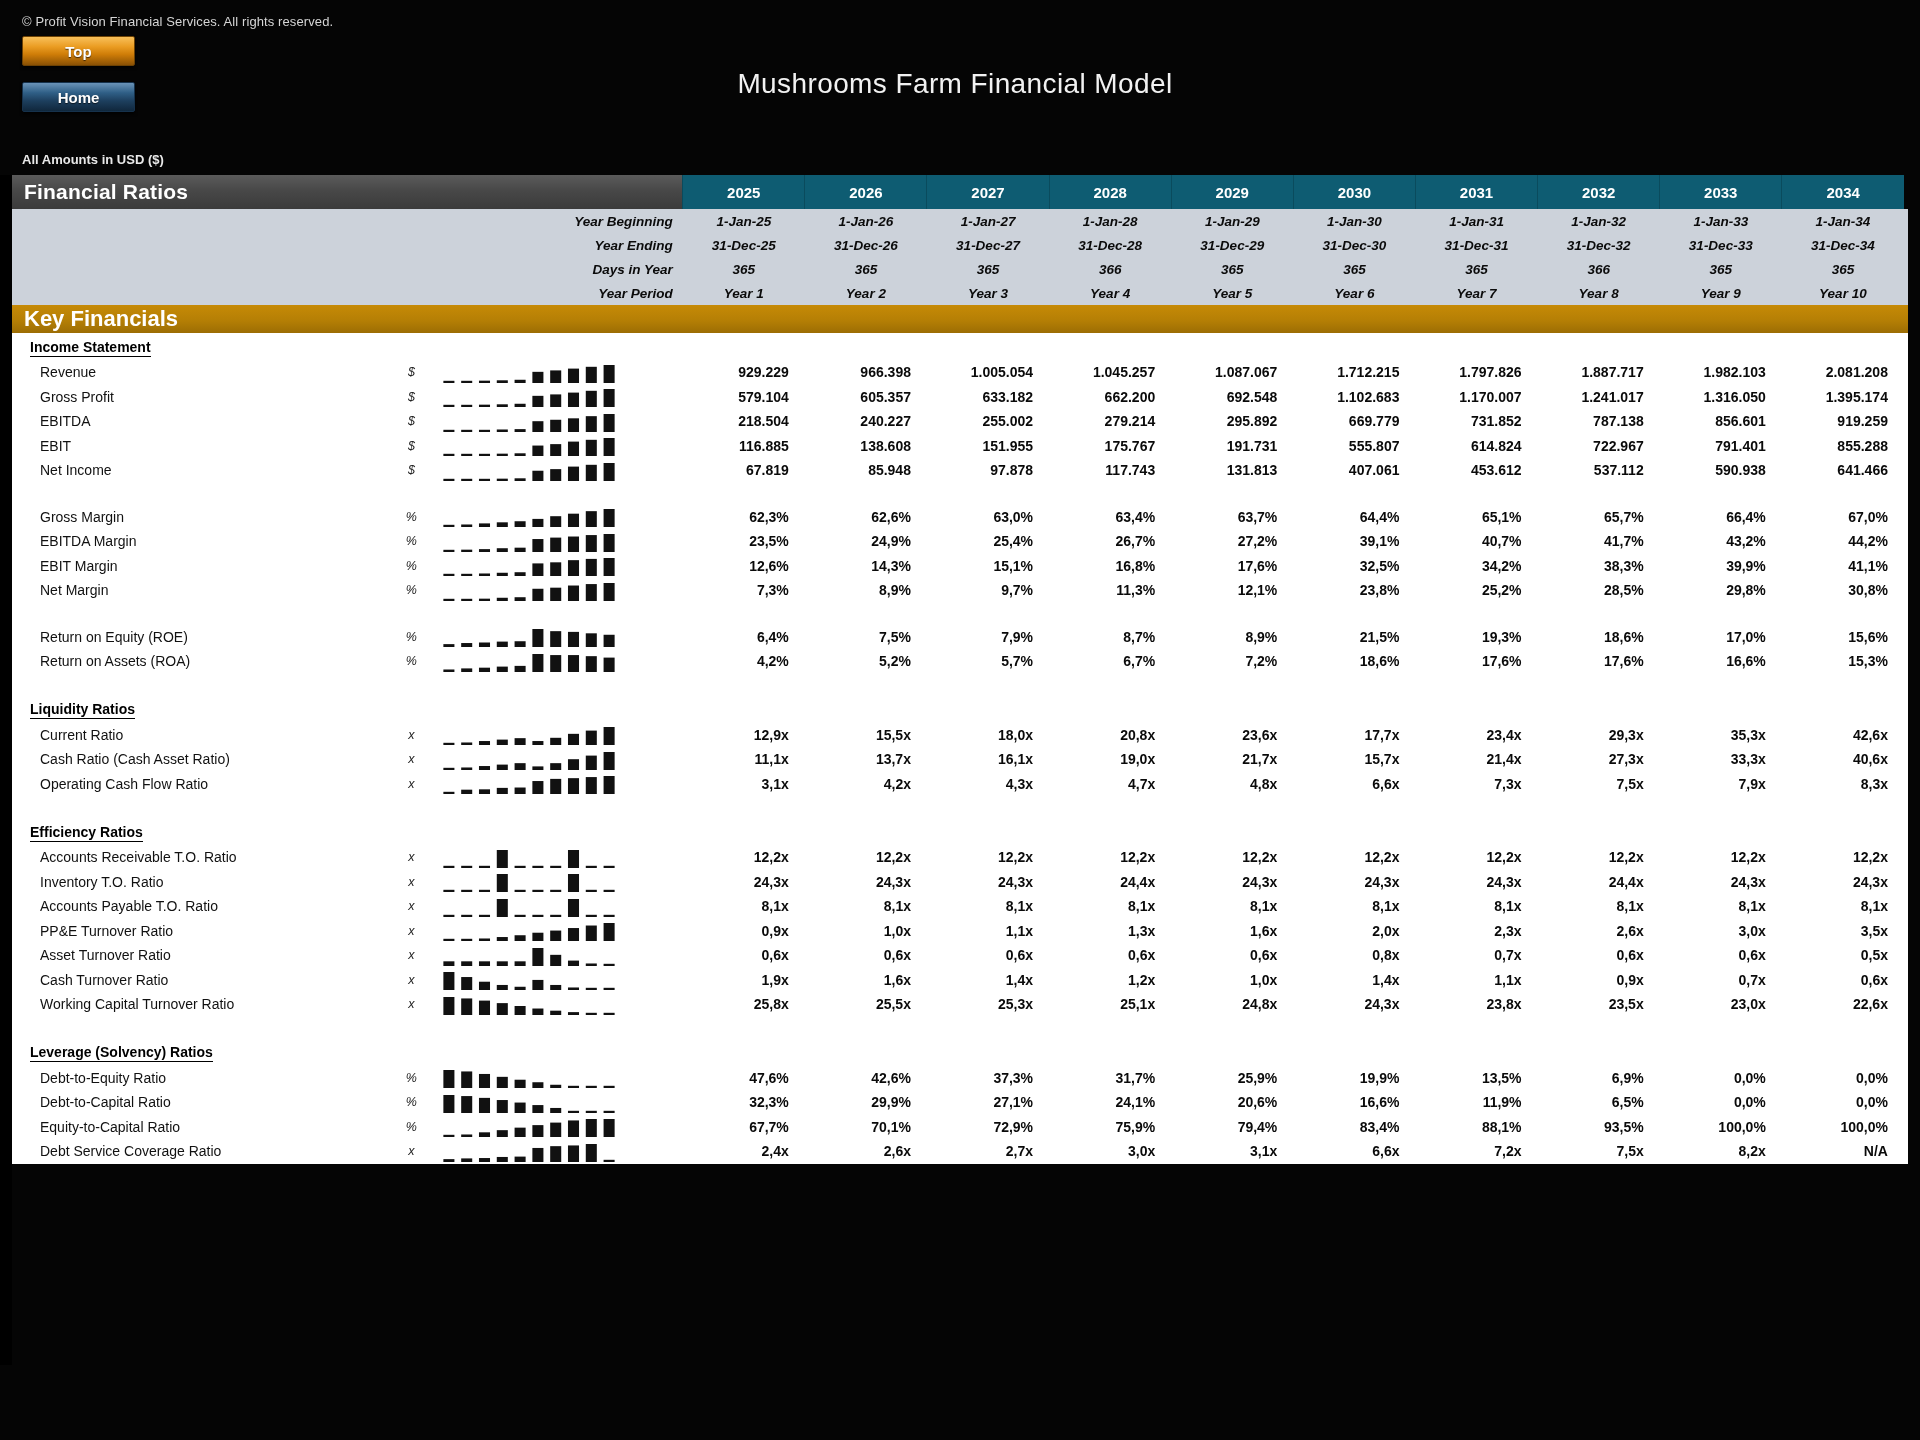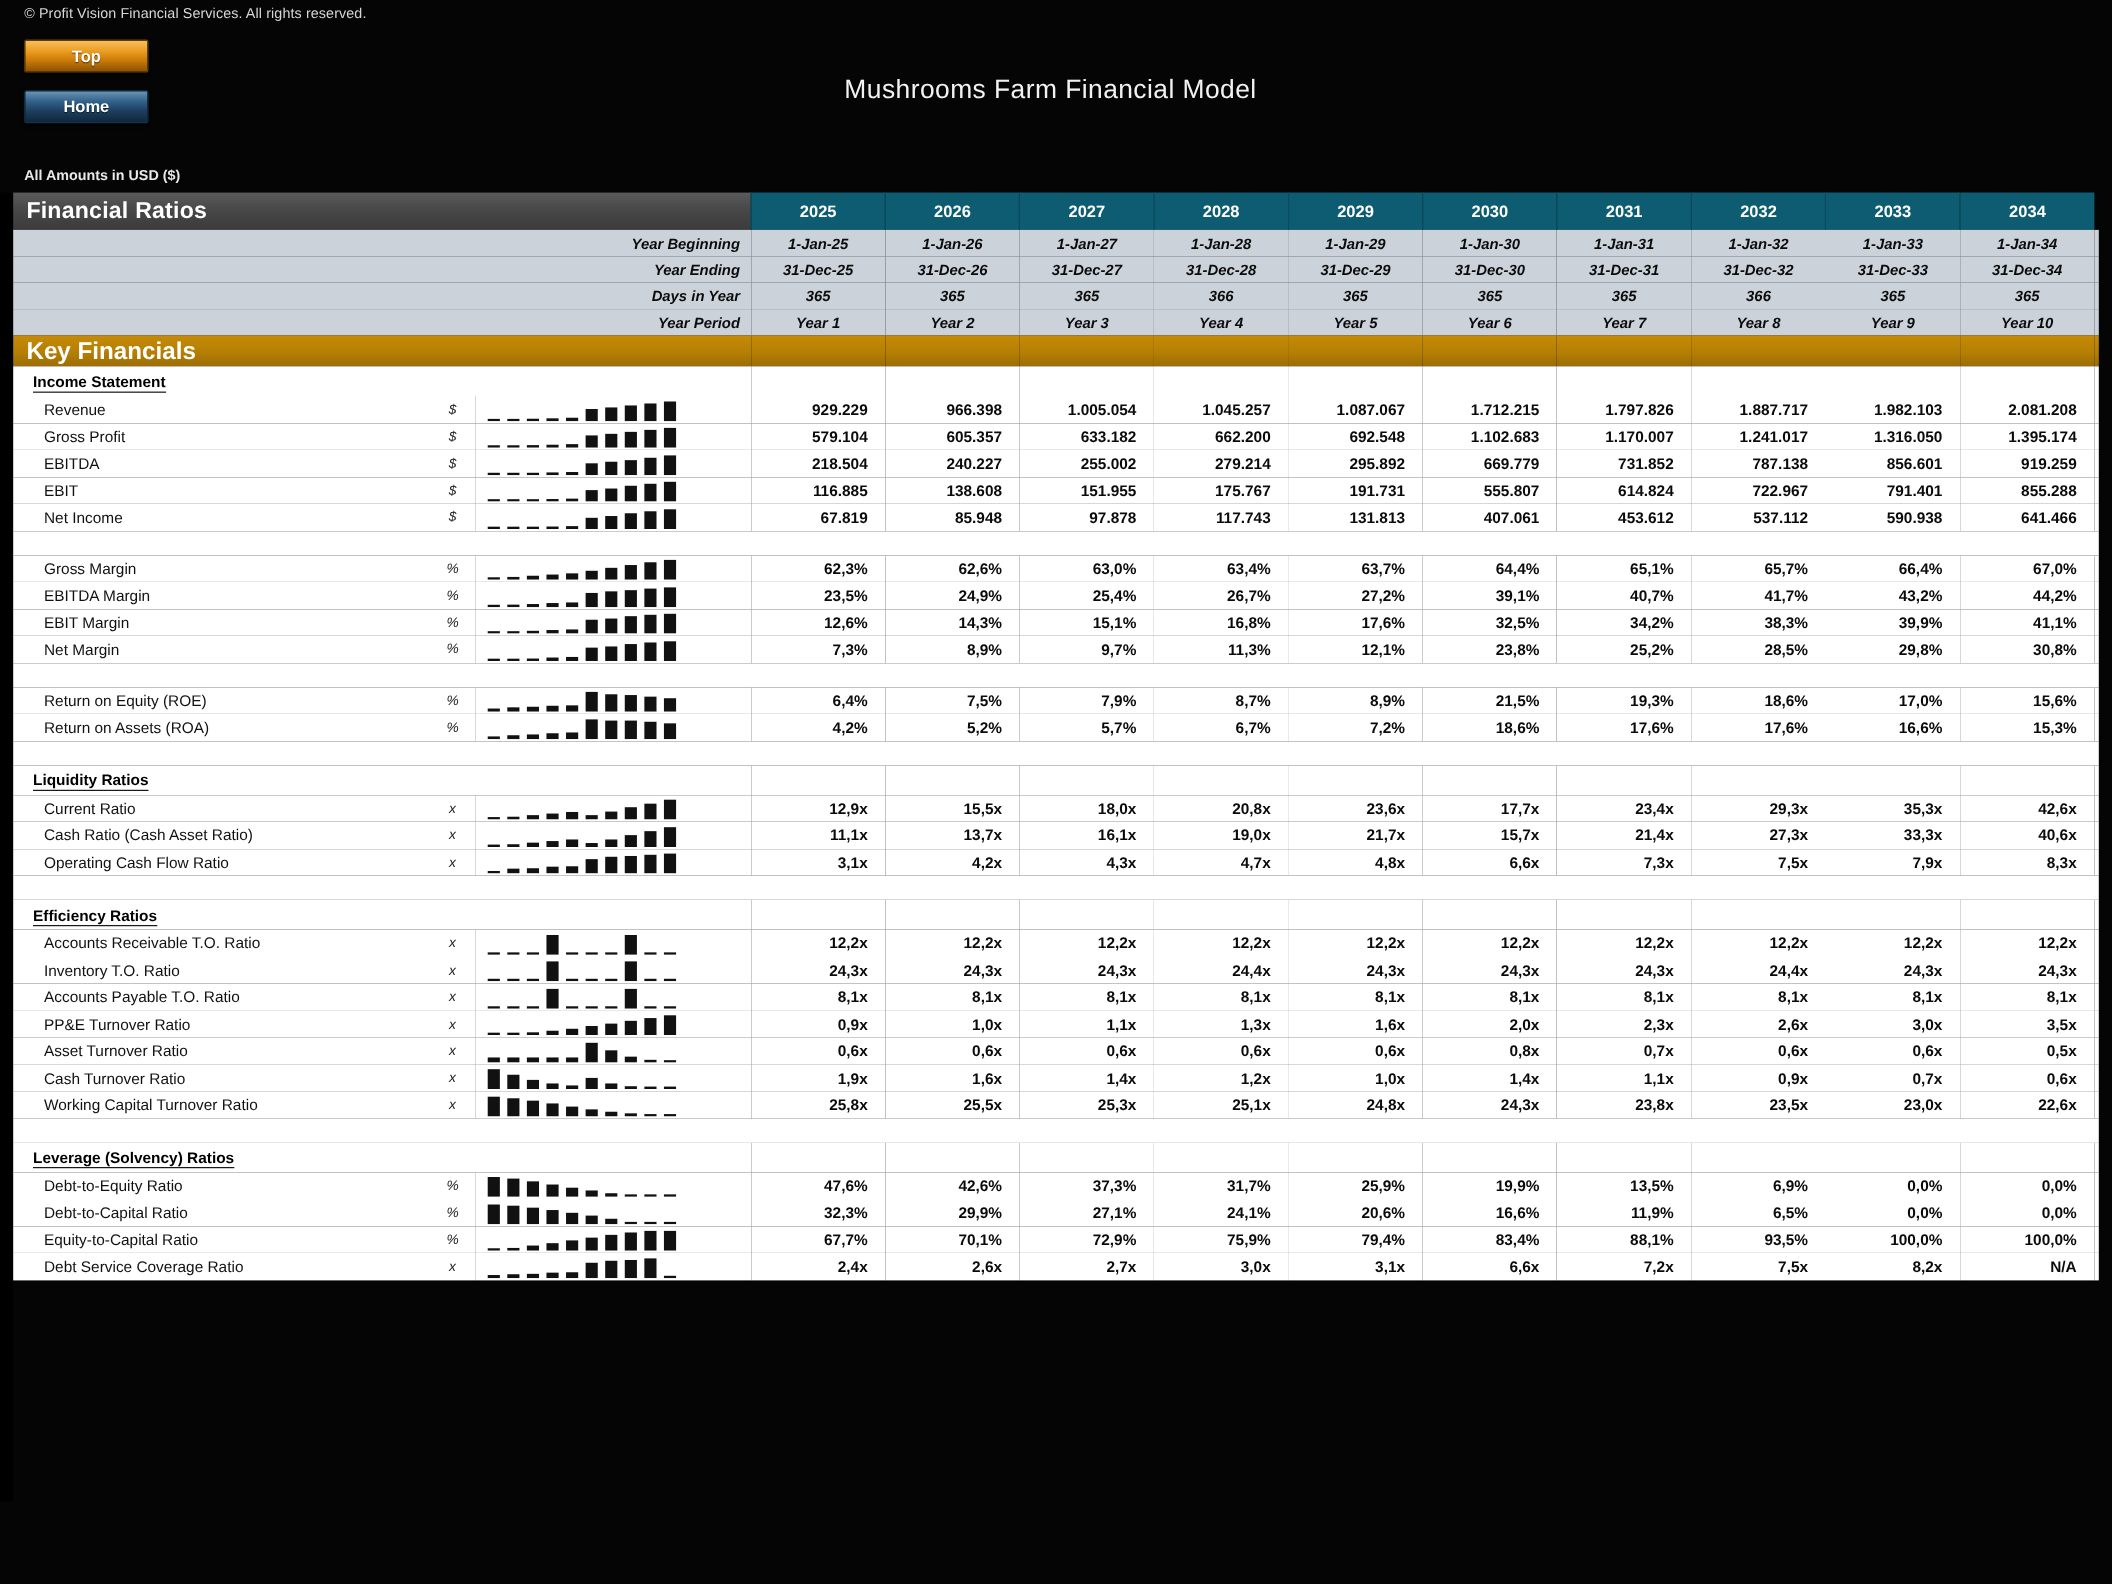--- a/index.html
+++ b/index.html
@@ -12,21 +12,21 @@
   }
   #app {
     position: relative;
     width: 1920px; height: 1440px;
     background: #050505;
   }
 
   
   .copyright {
     position: absolute;
-    left: 22px; top: 4px;
+    left: 22px; top: 14px;
     font-size: 13px;
     color: #d6d6d6;
     letter-spacing: .1px;
   }
 
   .nav-btn {
     position: absolute;
     width: 113px; height: 30px;
     border-radius: 2px;
     font-size: 15px;
@@ -47,21 +47,21 @@
     left: 22px; top: 82px;
     background: linear-gradient(180deg,#6a93b8 0%,#2f5f86 35%,#1d3f5e 64%,#10273c 100%);
     border: 1px solid #16324c;
   }
 
   .page-title {
     position: absolute;
     left: 0; top: 68px;
     width: 1920px;
     text-align: center;
-    font-size: 24px;
+    font-size: 28px;
     font-weight: 400;
     color: #f2f2f2;
     letter-spacing: .4px;
   }
   
   .page-title span { position: relative; left: -5px; }
 
   .amounts-note {
     position: absolute;
     left: 22px; top: 152px;

